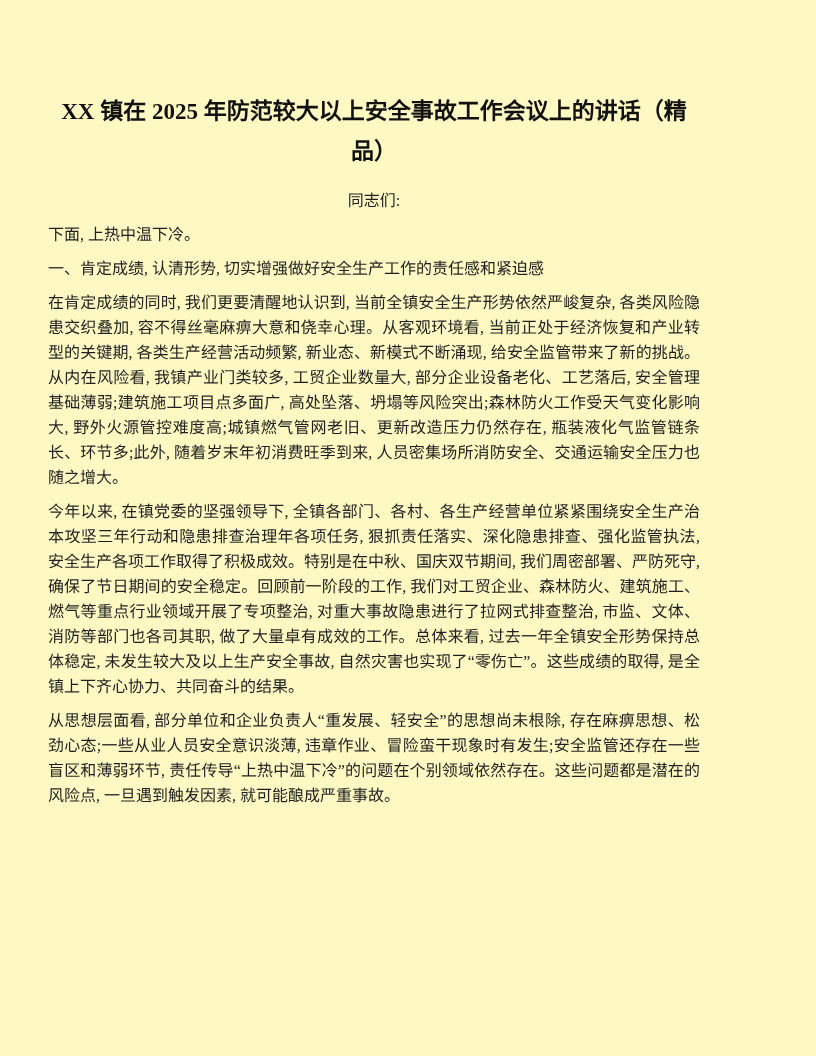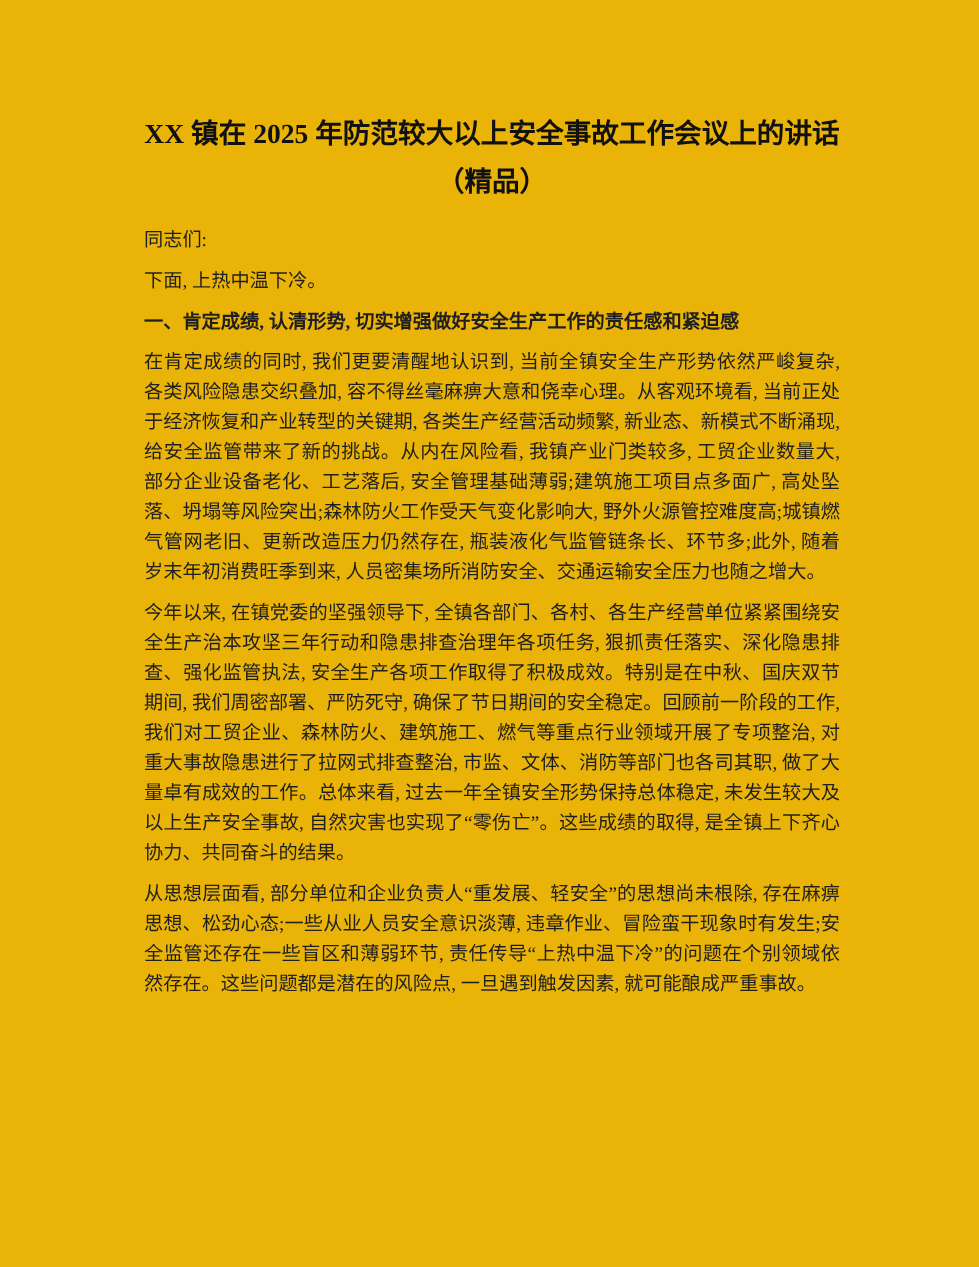--- a/index.html
+++ b/index.html
@@ -11,43 +11,43 @@
     width: 816px;
     height: 1056px;
     overflow: hidden;
     font-family: "Liberation Serif", "DejaVu Serif", serif;
     color: #1f1f1f;
   }
   .page {
     box-sizing: border-box;
     width: 816px;
     height: 1056px;
-    padding: 92px 116px 40px 120px;
-    background: #eab308;
+    padding: 92px 116px 40px 48px;
+    background: #fef9c3;
   }
   .doc-title {
     font-size: 23px;
     line-height: 40px;
     font-weight: 700;
     text-align: center;
     margin: 0 0 16px 0;
     color: #111111;
   }
   .para {
     font-size: 16px;
     line-height: 25px;
     margin: 0 0 9px 0;
     text-align: justify;
     word-break: break-word;
   }
   .salutation {
-    text-align: left;
+    text-align: center;
   }
   .section-heading {
-    font-weight: 700; 
+    font-weight: 400; 
   }
 </style>
 </head>
 <body>
 
 <div class="page">
 
   <h1 class="doc-title">XX 镇在 2025 年防范较大以上安全事故工作会议上的讲话（精品）</h1>
 
   <p class="para salutation">同志们:</p>

